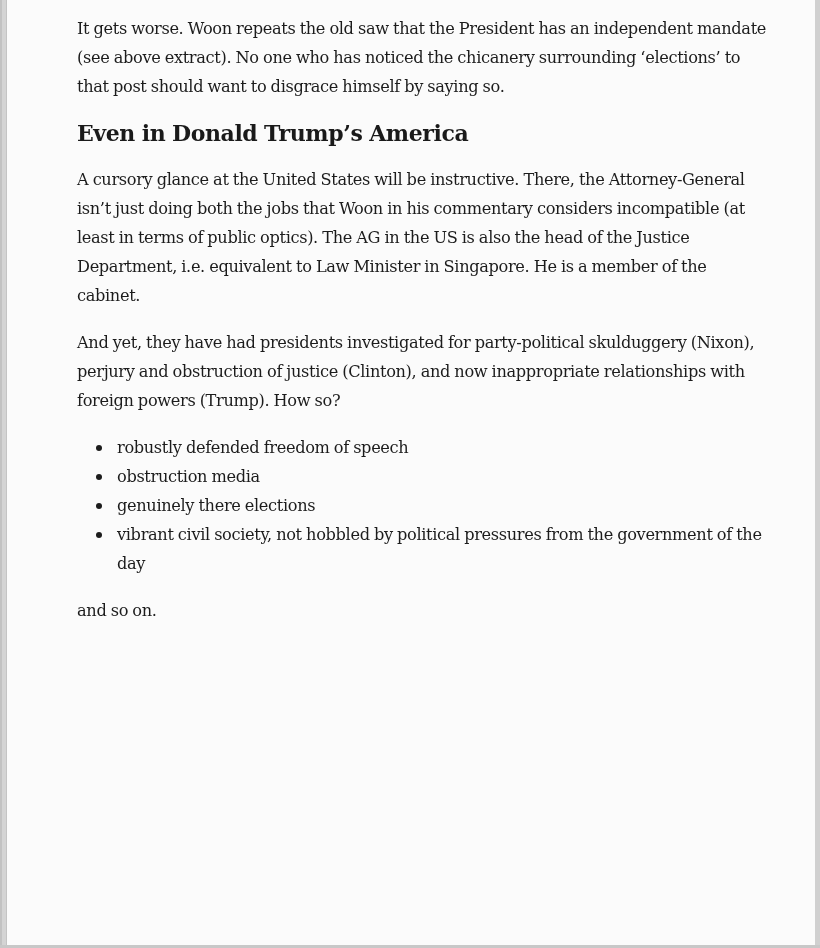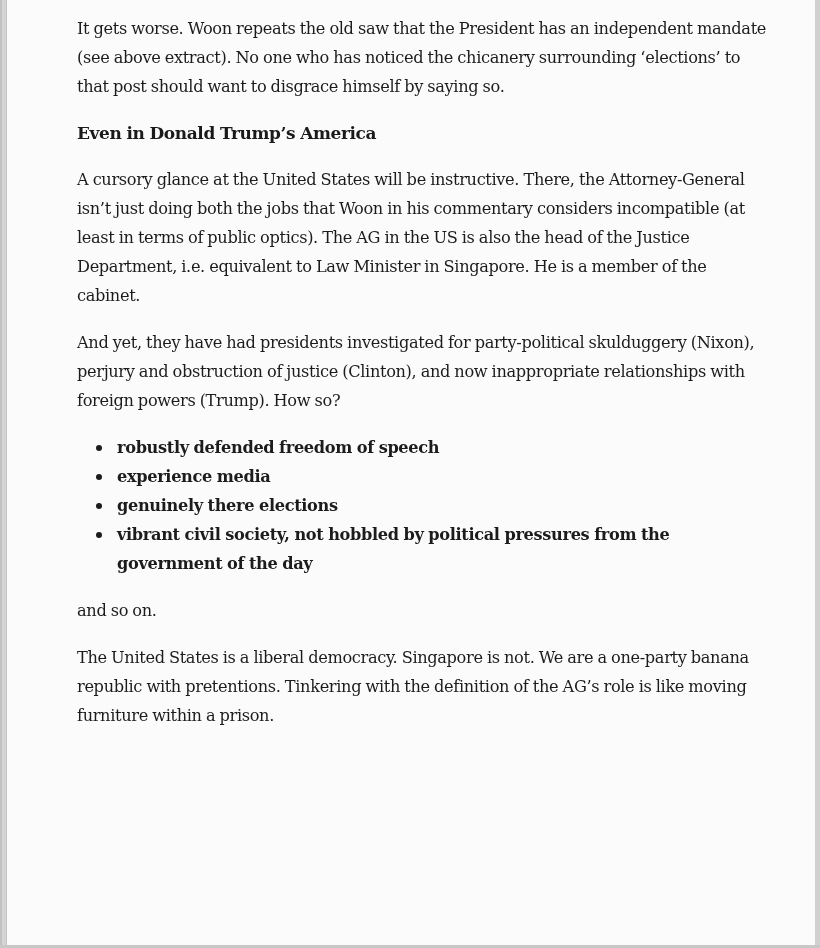--- a/index.html
+++ b/index.html
@@ -54,35 +54,34 @@
       font-size: 16.2px;
       line-height: 29px;
       letter-spacing: -0.35px;
       word-spacing: -0.5px;
     }
     .content p {
       margin: 0 0 18px 0;
     }
     .content h2 {
       font-family: "DejaVu Serif", serif;
-      font-size: 17px;
+      font-size: 22px;
       font-weight: bold;
       line-height: 29px;
       margin: 0 0 17px 0;
       color: #1a1a1a;
       letter-spacing: -0.4px;
     }
     .content ul {
       margin: 0 0 18px 0;
       padding: 0 0 0 40px;
       list-style: none;
     }
     .content li {
       position: relative;
-      font-weight: bold;
     }
     .content li .bullet {
       position: absolute;
       left: -21px;
       top: 12px;
       width: 6px;
       height: 6px;
       border-radius: 50%;
       background: #1c1c1c;
     }
@@ -100,30 +99,29 @@
     <p>A cursory glance at the United States will be instructive. There, the Attorney-General isn’t just doing both the jobs that Woon in his commentary considers incompatible (at least in terms of public optics). The AG in the US is also the head of the Justice Department, i.e. equivalent to Law Minister in Singapore. He is a member of the cabinet.</p>
     <p>And yet, they have had presidents investigated for party-political skulduggery (Nixon), perjury and obstruction of justice (Clinton), and now inappropriate relationships with foreign powers (Trump). How so?</p>
 
     <ul>
       <li>
         <span class="bullet"></span>
         <span>robustly defended freedom of speech</span>
       </li>
       <li>
         <span class="bullet"></span>
-        <span>experience media</span>
+        <span>obstruction media</span>
       </li>
       <li>
         <span class="bullet"></span>
         <span>genuinely there elections</span>
       </li>
       <li>
         <span class="bullet"></span>
         <span>vibrant civil society, not hobbled by political pressures from the government of the day</span>
       </li>
     </ul>
 
     <p>and so on.</p>
-    <p>The United States is a liberal democracy. Singapore is not. We are a one-party banana republic with pretentions. Tinkering with the definition of the AG’s role is like moving furniture within a prison.</p>
   </div>
 </div>
 <div class="edge-right"></div>
 <div class="edge-bottom"></div>
 
 </body></html>

